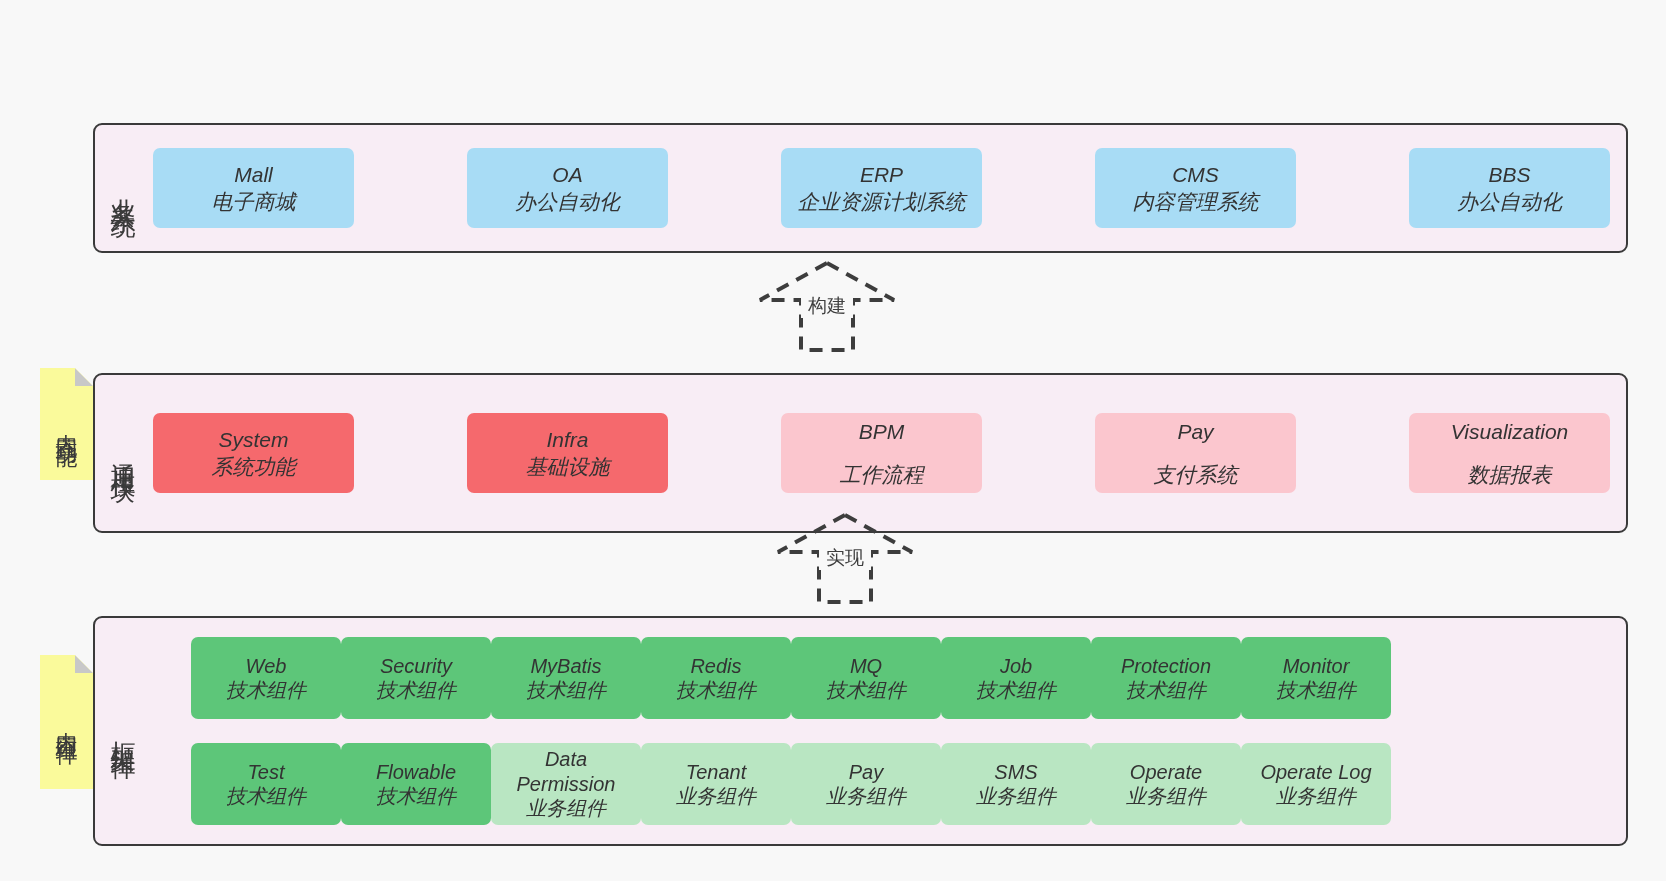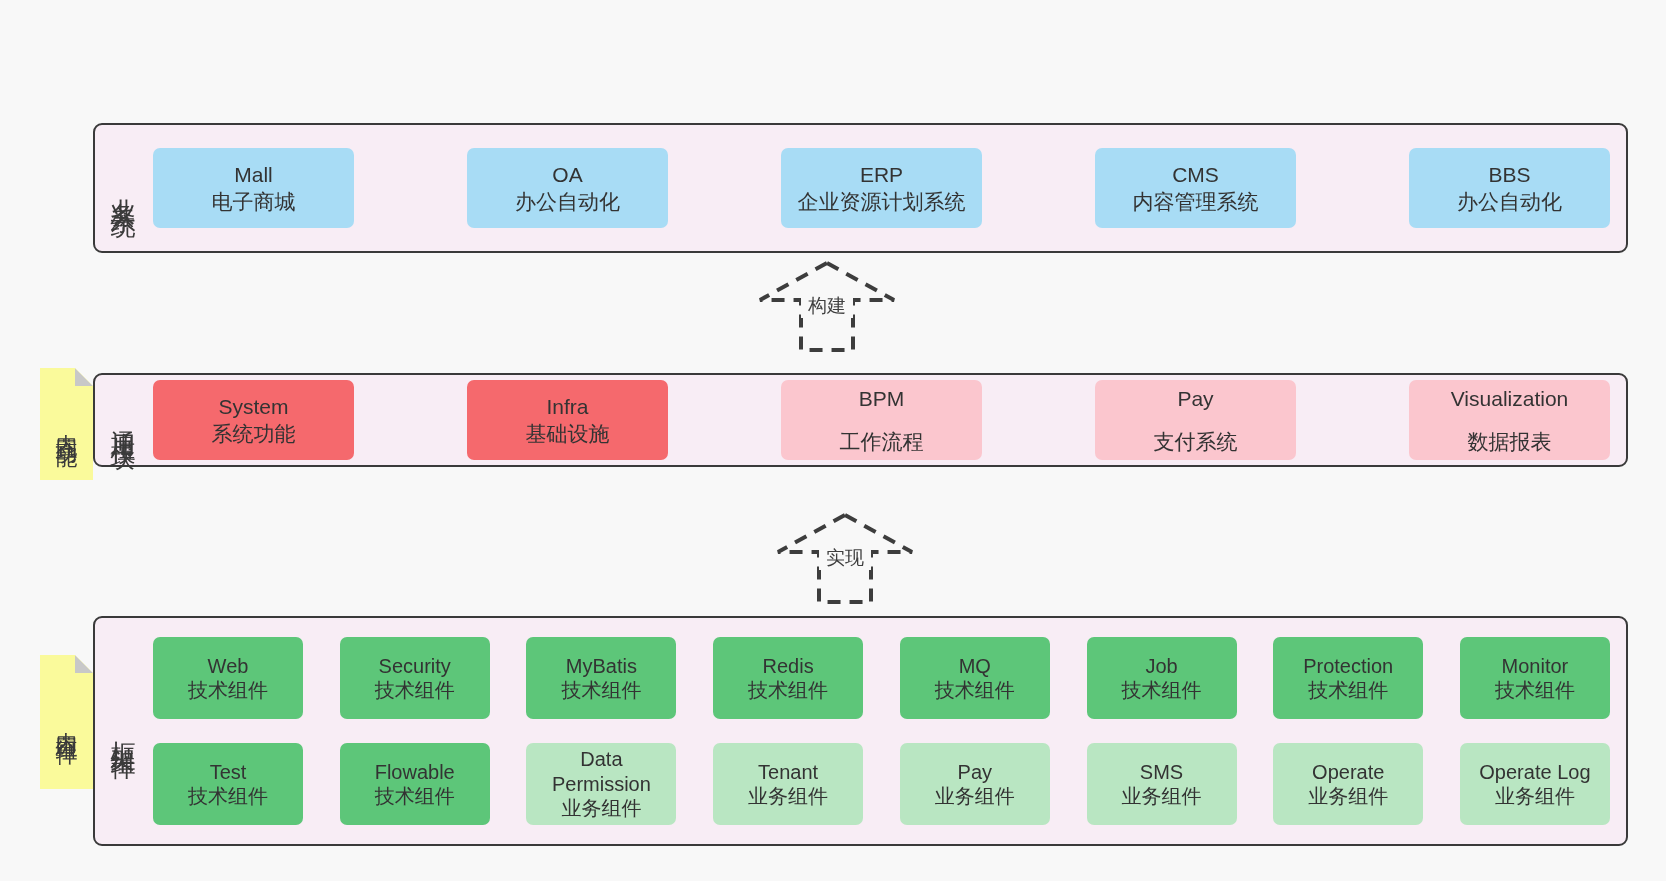--- a/index.html
+++ b/index.html
@@ -19,21 +19,21 @@
     position:absolute;
     left:93px;width:1535px;
     box-sizing:border-box;
     background:#f8edf5;
     border:2px solid #3a3a3a;
     border-radius:9px;
     display:flex;
     z-index:2;
   }
   .layer-business{top:123px;height:130px;}
-  .layer-modules{top:373px;height:94px;}
+  .layer-modules{top:373px;height:160px;}
   .layer-components{top:616px;height:230px;}
   .vlabel{
     width:58px;
     display:flex;align-items:center;justify-content:center;
     writing-mode:vertical-lr;
     text-orientation:upright;
     font-size:25px;
     letter-spacing:5px;
     color:#3a3a3a;
   }
@@ -41,29 +41,30 @@
     flex:1;
     display:flex;align-items:center;justify-content:space-between;
     padding-right:16px;
   }
   .rows{
     flex:1;
     display:flex;flex-direction:column;justify-content:center;
     gap:24px;
     padding-right:16px;
   }
-  .row{display:flex;justify-content:space-between;}
+  .row{display:flex;margin-left:38px;}
   
   .box{
     box-sizing:border-box;
     border-radius:7px;
     display:flex;flex-direction:column;align-items:center;justify-content:center;
     text-align:center;
     line-height:1.3;
     padding:2px 8px;
+    font-style:italic;
   }
   .box .bn,.box .bd{display:block;}
   .sys{width:201px;height:80px;font-size:21px;}
   .comp{width:150px;height:82px;font-size:20px;line-height:1.22;}
   .blue{background:#a8dcf5;}
   .red{background:#f5696d;}
   .pink{background:#fbc6ce;gap:16px;}
   .green{background:#5dc679;}
   .lightgreen{background:#b9e6c2;}
   

